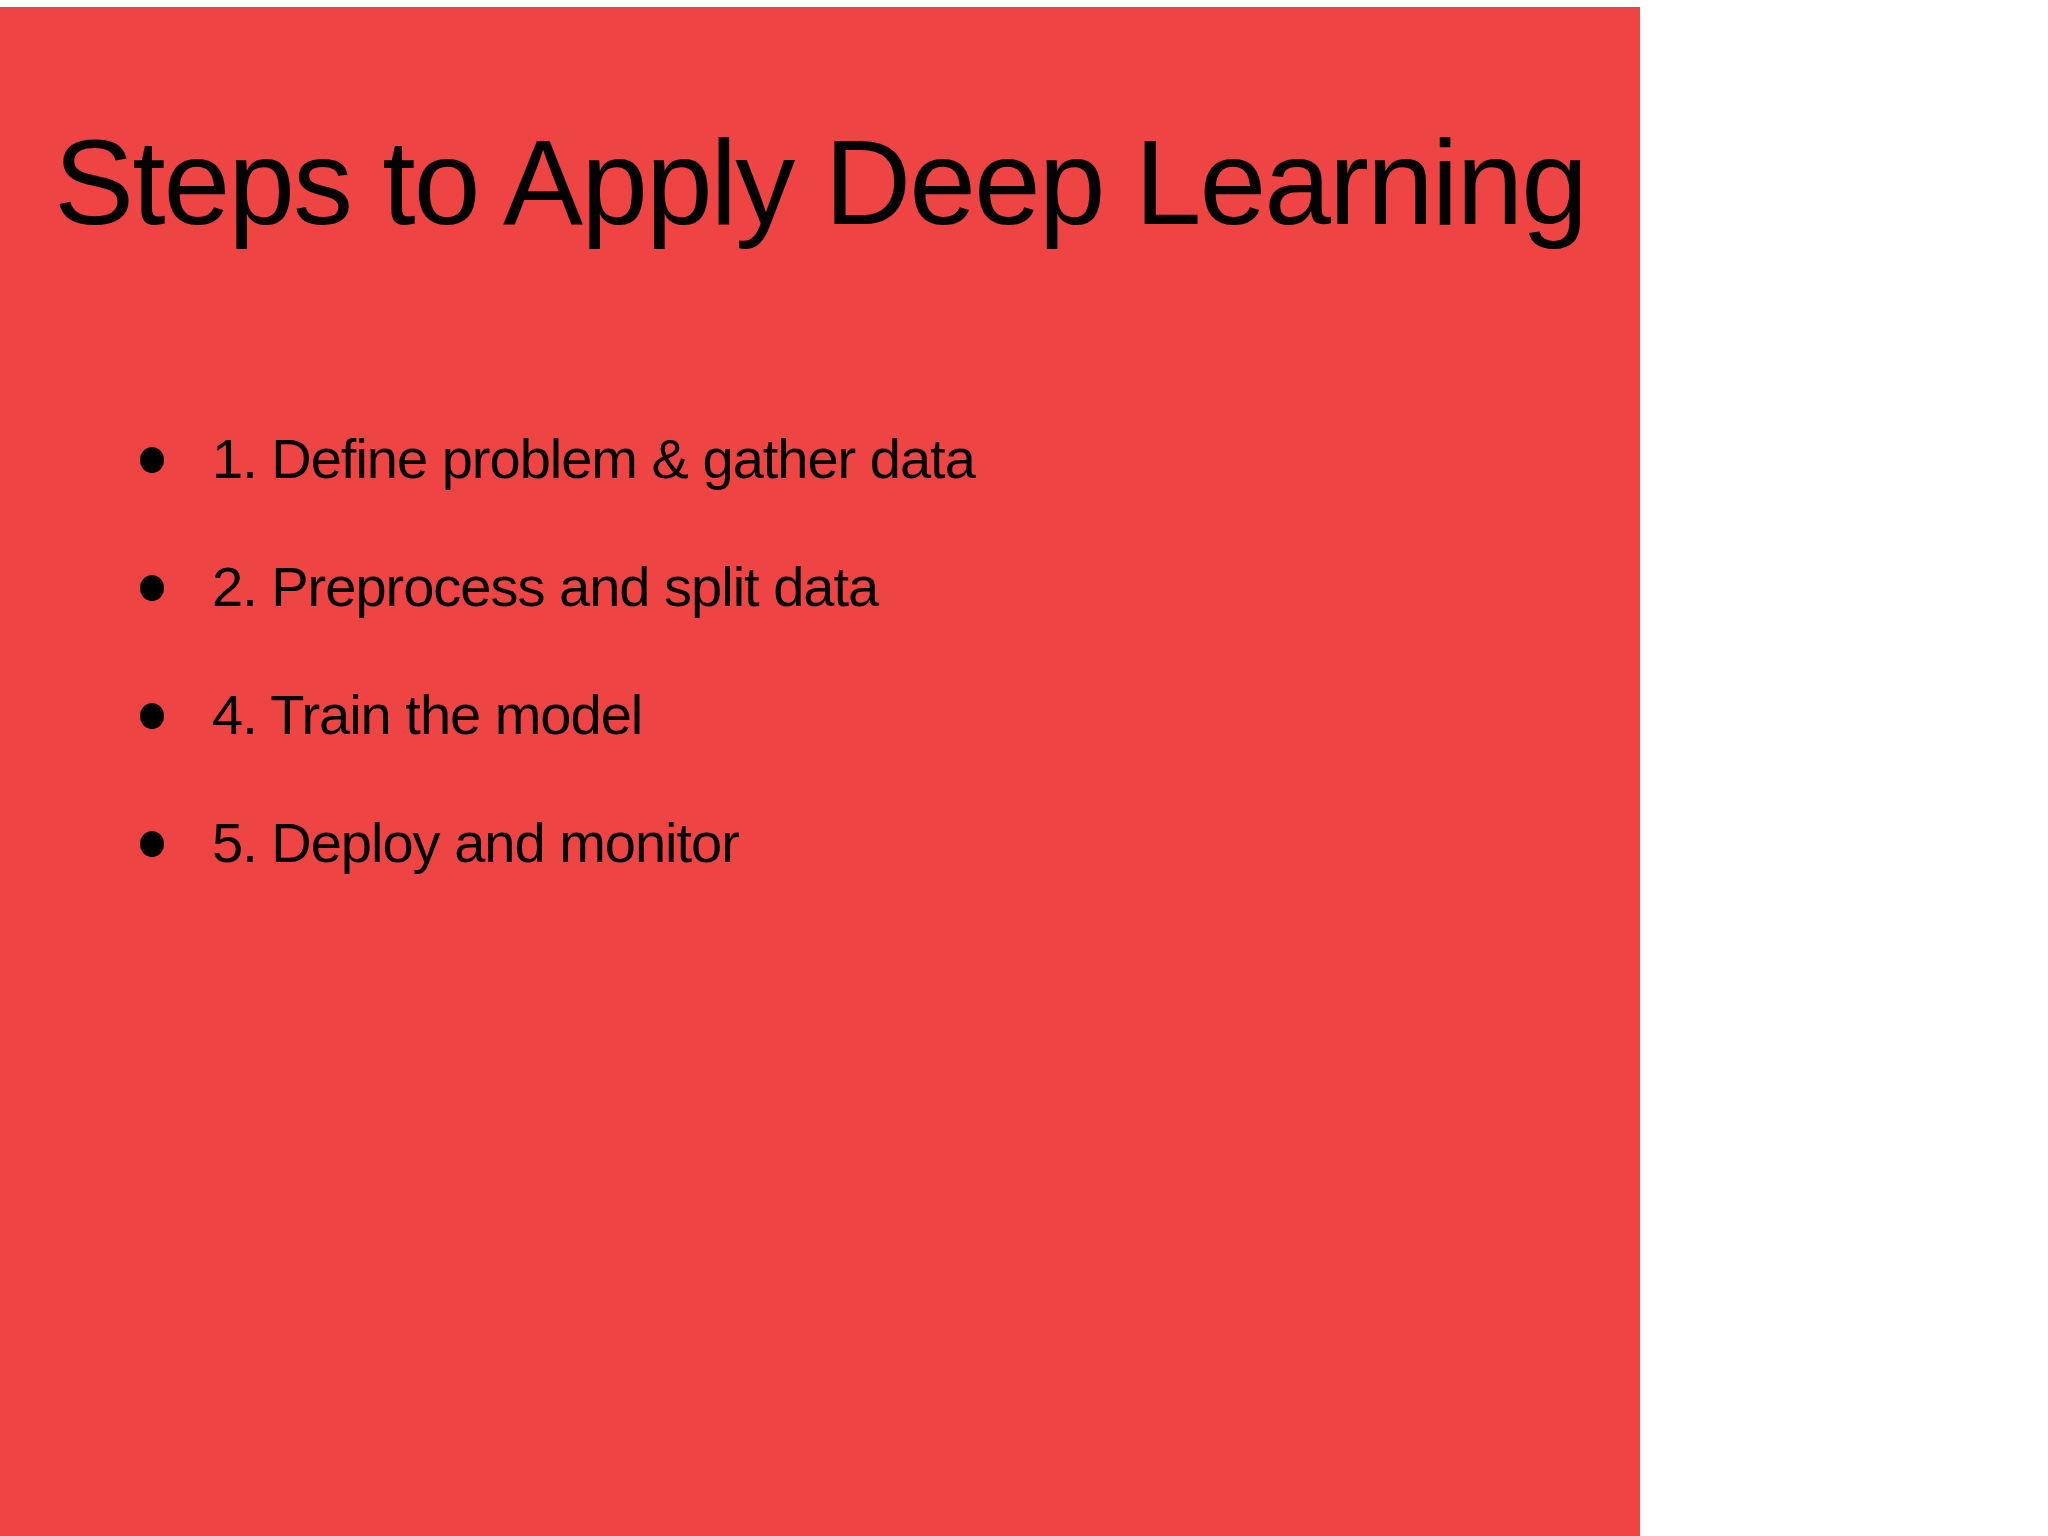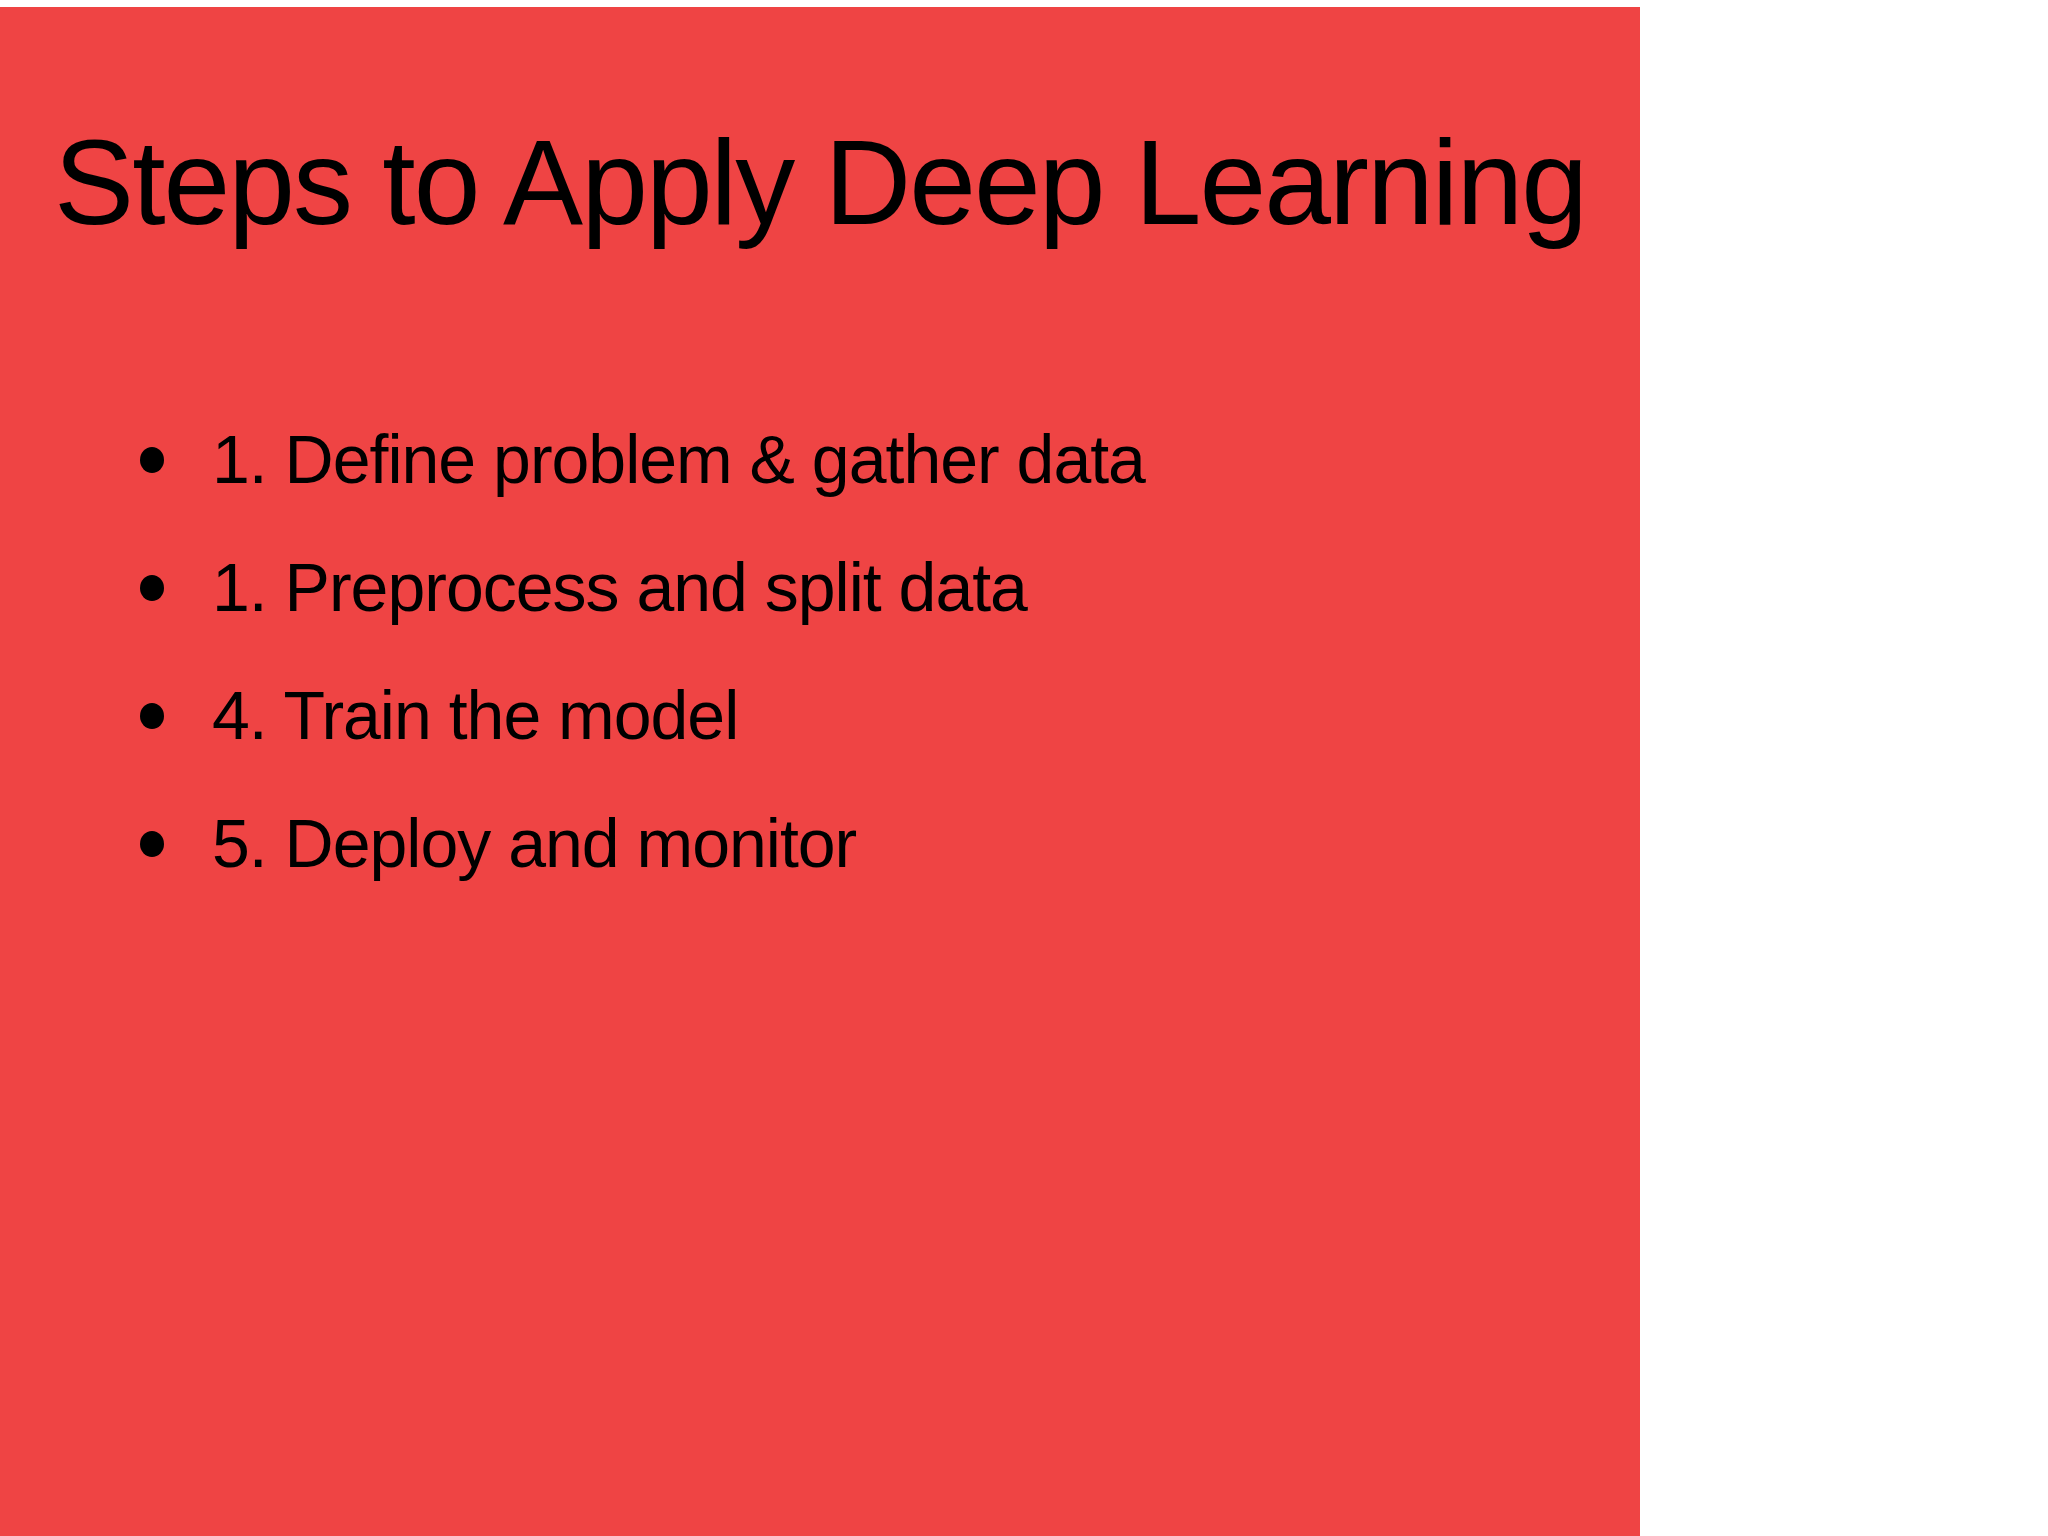--- a/index.html
+++ b/index.html
@@ -39,21 +39,21 @@
     top: 388px;
     left: 0;
     width: 1960px;
     margin: 0;
     padding: 0;
     list-style: none;
   }
   .bullet-item {
     position: relative;
     padding-left: 212px;
-    font-size: 68px;
+    font-size: 56px;
     font-weight: 400;
     letter-spacing: -1px;
     line-height: 128px;
     white-space: nowrap;
   }
   .bullet-dot {
     position: absolute;
     left: 140px;
     top: 52px;
     width: 24px;
@@ -68,21 +68,21 @@
 <div class="slide">
   <h1 class="slide-title">Steps to Apply Deep Learning</h1>
 
   <ul class="bullet-list">
     <li class="bullet-item">
       <span class="bullet-dot"></span>
       <span>1. Define problem &amp; gather data</span>
     </li>
     <li class="bullet-item">
       <span class="bullet-dot"></span>
-      <span>1. Preprocess and split data</span>
+      <span>2. Preprocess and split data</span>
     </li>
     <li class="bullet-item">
       <span class="bullet-dot"></span>
       <span>4. Train the model</span>
     </li>
     <li class="bullet-item">
       <span class="bullet-dot"></span>
       <span>5. Deploy and monitor</span>
     </li>
   </ul>

